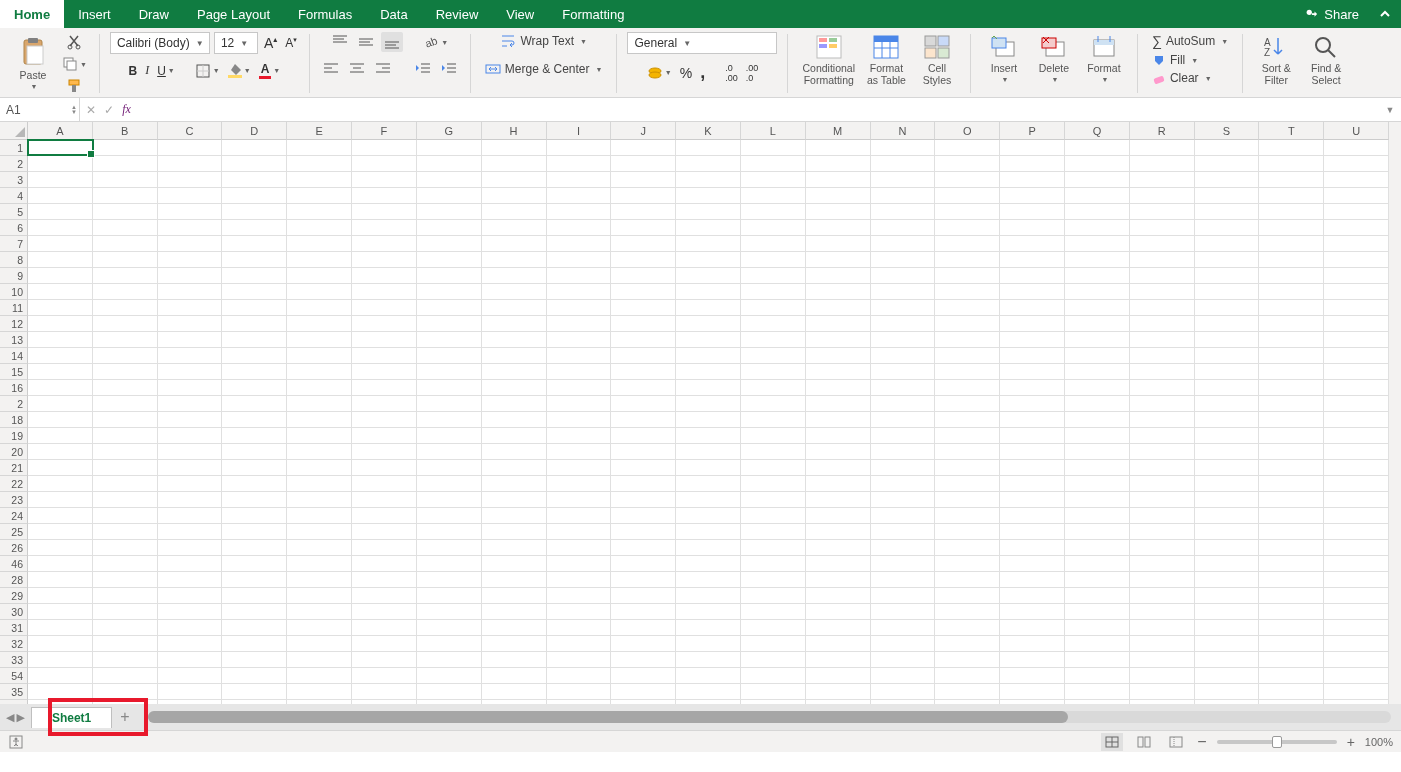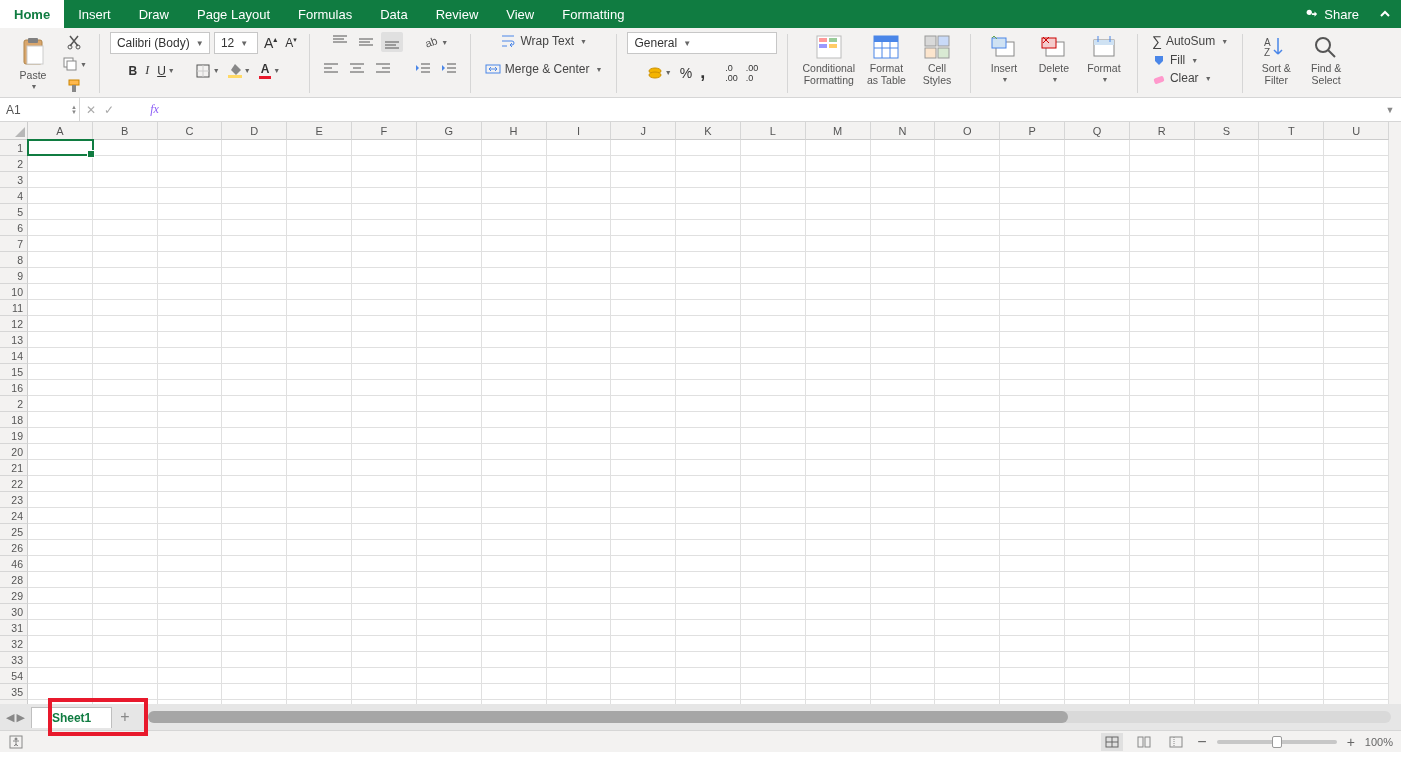--- a/index.html
+++ b/index.html
@@ -27,21 +27,21 @@
 .sel { border: 1px solid #c7c7c7; background: #fff; height: 22px; display: flex; align-items: center; padding: 0 4px 0 6px; font-size: 12px; gap: 6px; }
 .sel .caret { font-size: 8px; color: #666; }
 .mini-caret { font-size: 7px; color: #666; margin-left: 2px; }
 .txt-btn { display:flex; align-items:center; gap:4px; font-size: 12px; color: #444; padding: 1px 4px; cursor:pointer; }
 
 
 .formula-bar { height: 24px; display: flex; align-items: stretch; border-bottom: 1px solid #d6d6d6; background: #fff; }
 .name-box { width: 80px; border-right: 1px solid #d6d6d6; display: flex; align-items: center; padding: 0 6px; font-size: 12px; color: #555; position: relative; }
 .name-box .spin { position: absolute; right: 2px; display:flex; flex-direction:column; font-size:6px; color:#888; line-height:0.8; }
 .fx-controls { display: flex; align-items: center; padding: 0 6px; gap: 8px; color: #aaa; }
-.fx-controls .fx { font-style: italic; font-family: serif; color: #8b5cf6; margin-left: 28px; }
+.fx-controls .fx { font-style: italic; font-family: serif; color: #701a75; }
 .formula-input { flex: 1; border: none; outline: none; padding: 0 6px; }
 .formula-expand { width: 22px; display:flex; align-items:center; justify-content:center; color:#888; font-size:9px; }
 
 
 .grid-wrap { position: relative; height: 582px; overflow: hidden; }
 .corner { position:absolute; left:0; top:0; width:28px; height:18px; background:#f3f2f1; border-right:1px solid #ccc; border-bottom:1px solid #ccc; }
 .corner::after { content:""; position:absolute; right:2px; bottom:2px; width:0; height:0; border-style:solid; border-width:0 0 10px 10px; border-color:transparent transparent #b7b7b7 transparent; }
 .col-headers { position:absolute; left:28px; top:0; right:12px; height:18px; display:flex; }
 .col-h { border-right:1px solid #d6d6d6; border-bottom:1px solid #ccc; background:#f3f2f1; display:flex; align-items:center; justify-content:center; font-size:11px; color:#555; }
 .row-headers { position:absolute; left:0; top:18px; width:28px; }

